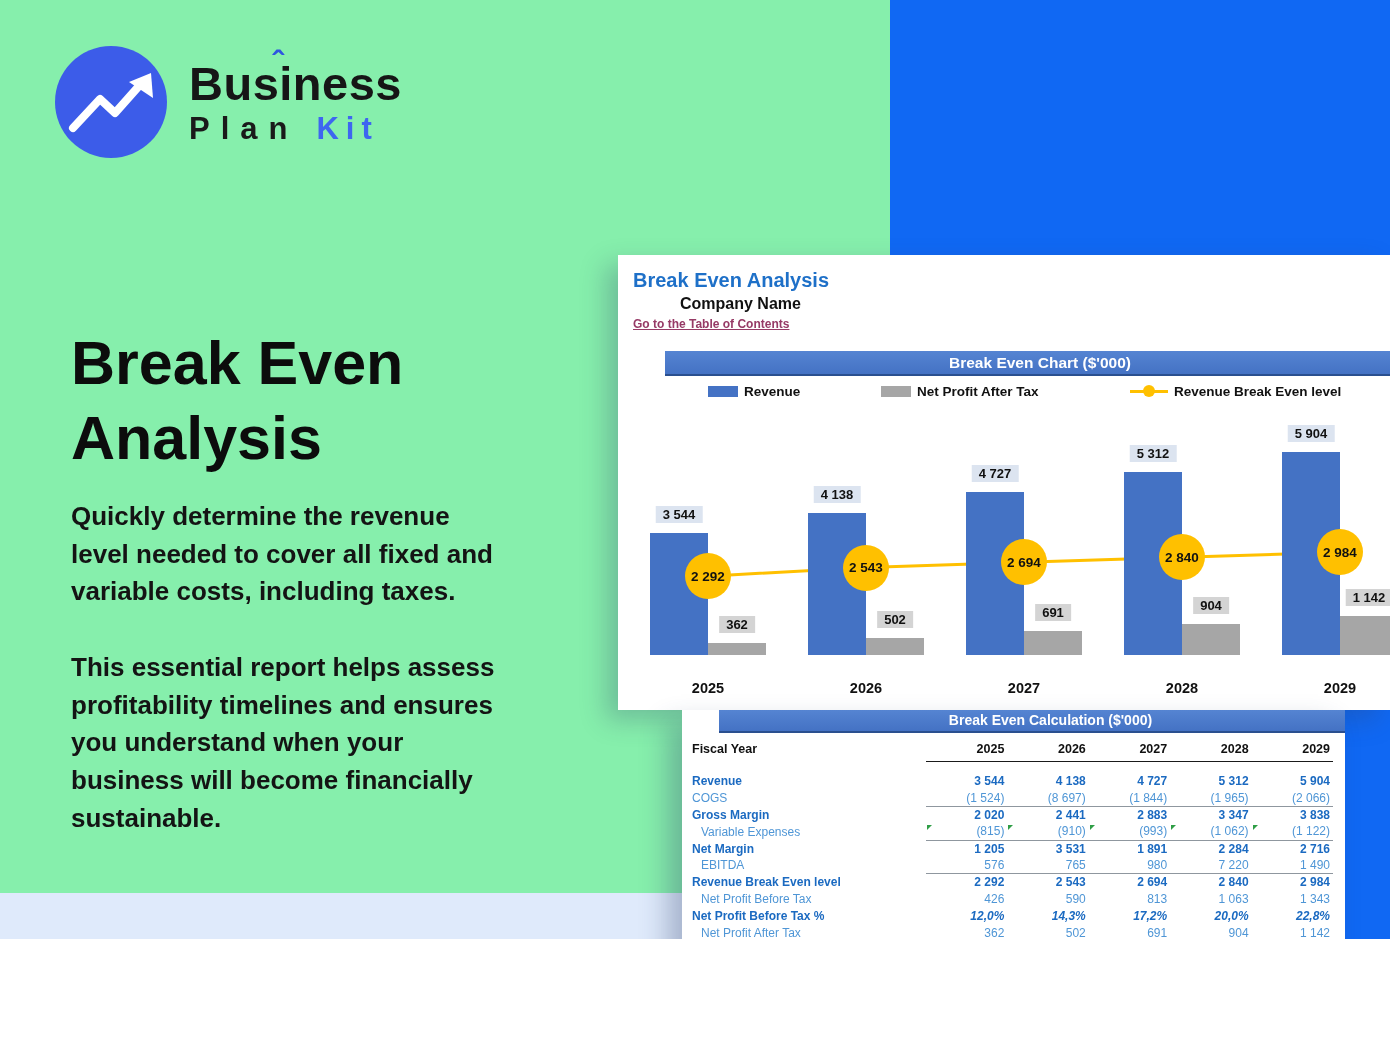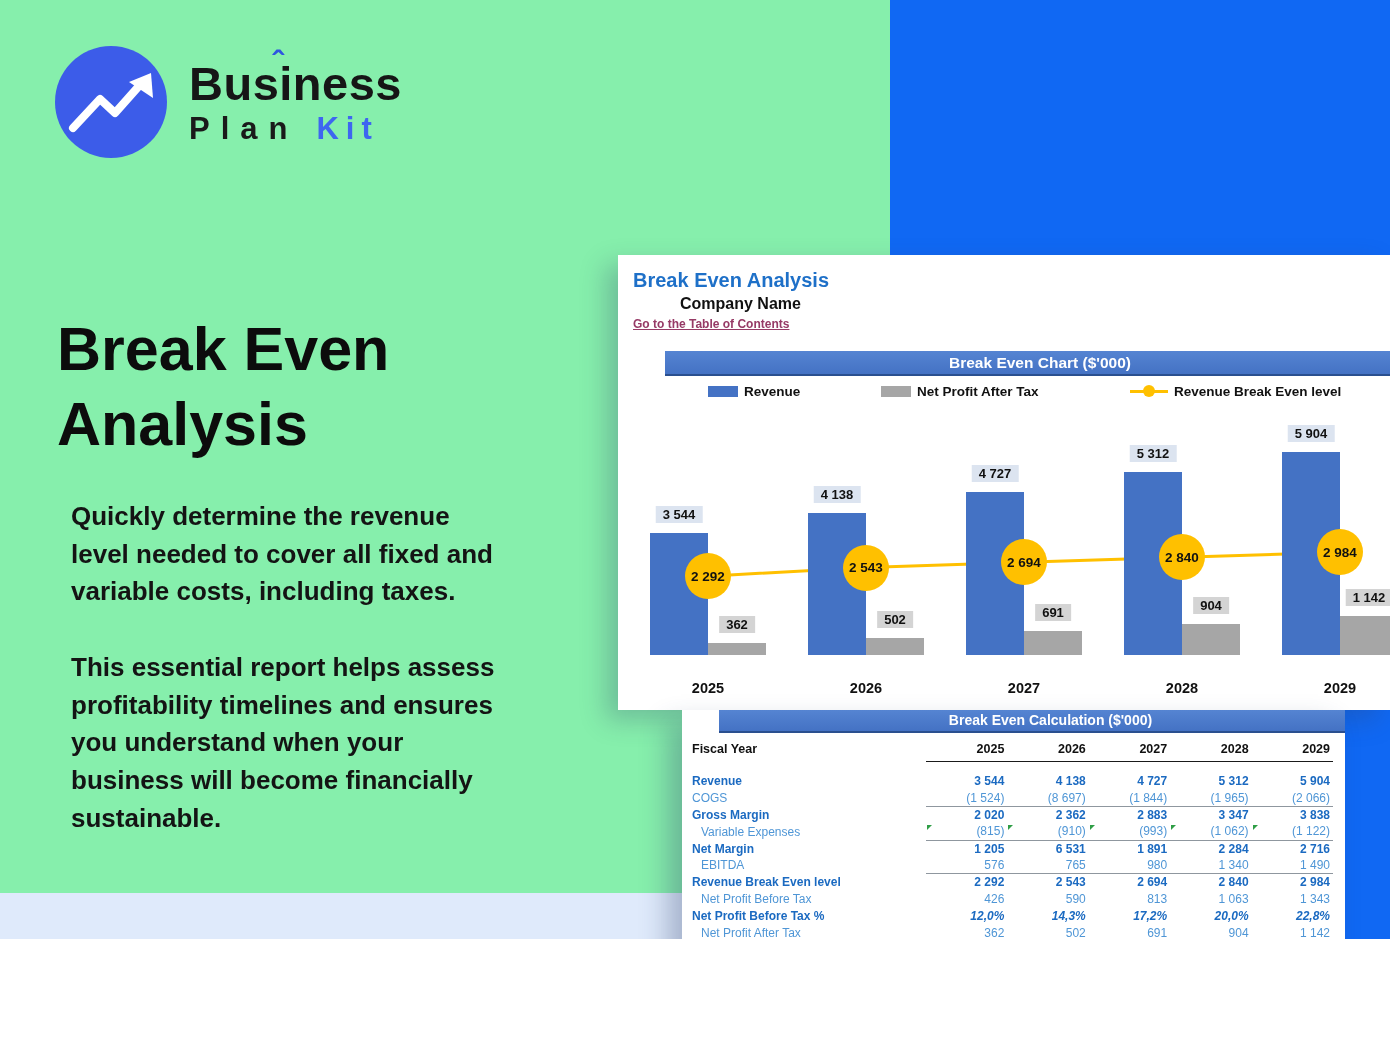--- a/index.html
+++ b/index.html
@@ -15,21 +15,21 @@
   .logo-circle{width:112px;height:112px;border-radius:50%;background:#3c5ce9;position:relative;}
   .logo-circle svg{position:absolute;inset:0;}
   .brand-top{font-size:47px;font-weight:800;color:#161616;letter-spacing:.5px;line-height:1;}
   .iwrap{position:relative;display:inline-block;}
   .caret{position:absolute;left:-7px;top:-15px;color:#2f55e0;font-size:34px;font-weight:800;}
   .brand-bottom{margin-top:6px;font-size:31px;line-height:1;display:flex;gap:18px;align-items:flex-start;}
   .plan{color:#1a1a1a;font-weight:700;letter-spacing:11px;}
   .kit{color:#3e66f0;font-weight:800;letter-spacing:7px;}
 
   
-  .hero-title{position:absolute;left:57px;top:312px;margin:0;font-size:61px;line-height:1.23;
+  .hero-title{position:absolute;left:57px;top:312px;margin:14px;font-size:61px;line-height:1.23;
               font-weight:800;color:#0c0c0c;white-space:pre-line;letter-spacing:0;}
   .hero-p{position:absolute;left:71px;margin:0;font-size:26px;line-height:1.45;font-weight:700;
           color:#141414;white-space:pre-line;width:560px;}
   .p1{top:498px;}
   .p2{top:649px;}
 
   
   .card{position:absolute;background:#ffffff;overflow:hidden;}
   .chart-card{left:618px;top:255px;width:772px;height:455px;
               box-shadow:-12px 10px 24px rgba(45,65,105,.28);}
@@ -201,47 +201,47 @@
           <span class="tlabel">COGS</span>
           <span class="val">(1 524)</span>
           <span class="val">(8 697)</span>
           <span class="val">(1 844)</span>
           <span class="val">(1 965)</span>
           <span class="val">(2 066)</span>
         </div>
         <div class="trow row-bold">
           <span class="tlabel">Gross Margin</span>
           <span class="val">2 020</span>
-          <span class="val">2 362</span>
+          <span class="val">2 441</span>
           <span class="val">2 883</span>
           <span class="val">3 347</span>
           <span class="val">3 838</span>
         </div>
         <div class="trow row-light row-indent row-u ">
           <span class="tlabel">Variable Expenses</span>
           <span class="val vflag">(815)</span>
           <span class="val vflag">(910)</span>
           <span class="val vflag">(993)</span>
           <span class="val vflag">(1 062)</span>
           <span class="val vflag">(1 122)</span>
         </div>
         <div class="trow row-bold">
           <span class="tlabel">Net Margin</span>
           <span class="val">1 205</span>
-          <span class="val">6 531</span>
+          <span class="val">3 531</span>
           <span class="val">1 891</span>
           <span class="val">2 284</span>
           <span class="val">2 716</span>
         </div>
         <div class="trow row-light row-indent row-u">
           <span class="tlabel">EBITDA</span>
           <span class="val">576</span>
           <span class="val">765</span>
           <span class="val">980</span>
-          <span class="val">1 340</span>
+          <span class="val">7 220</span>
           <span class="val">1 490</span>
         </div>
         <div class="trow row-bold">
           <span class="tlabel">Revenue Break Even level</span>
           <span class="val">2 292</span>
           <span class="val">2 543</span>
           <span class="val">2 694</span>
           <span class="val">2 840</span>
           <span class="val">2 984</span>
         </div>

